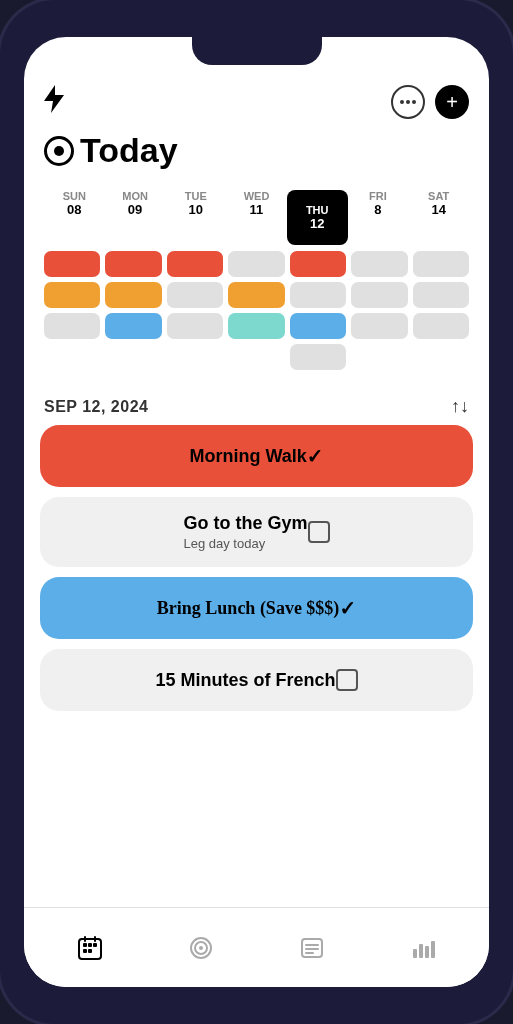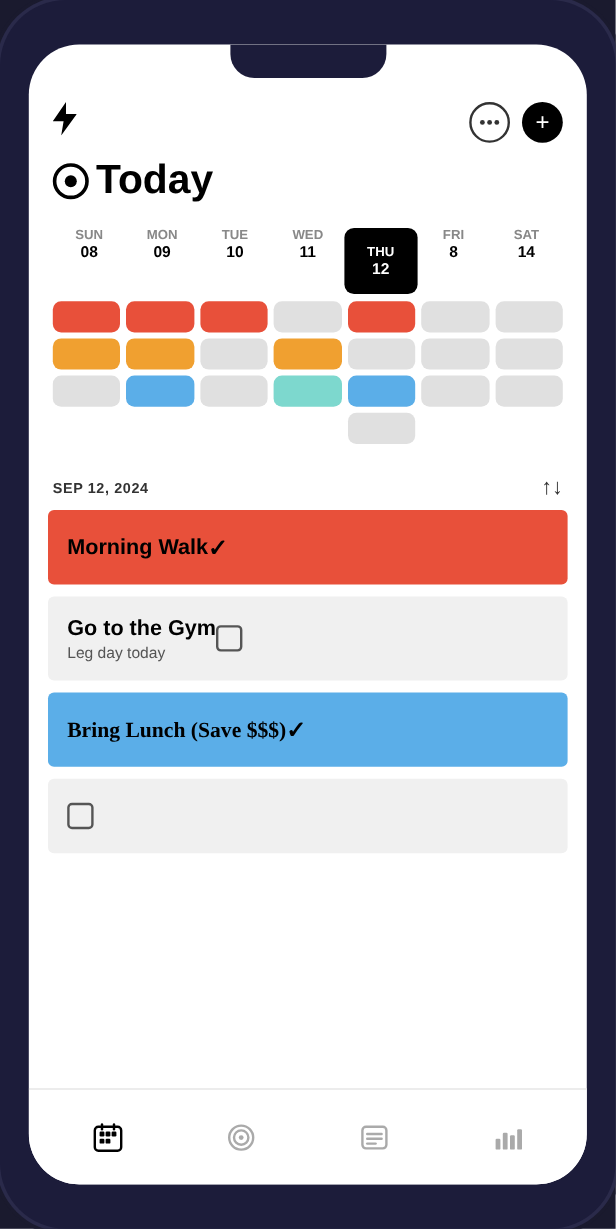--- a/index.html
+++ b/index.html
@@ -163,43 +163,43 @@
     .cal-cell.blue { background: #5baee8; }
     .cal-cell.teal { background: #7dd8ce; }
     .cal-cell.empty { background: transparent; }
     .date-section {
       padding: 16px 20px 8px;
       display: flex;
       justify-content: space-between;
       align-items: center;
     }
     .date-label {
-      font-size: 12px;
+      font-size: 16px;
       font-weight: 700;
       color: #333;
       letter-spacing: 0.5px;
     }
     .sort-icon {
       font-size: 18px;
       color: #333;
       cursor: pointer;
     }
     .habits-list {
       flex: 1;
       padding: 0 16px;
       display: flex;
       flex-direction: column;
       gap: 10px;
       overflow-y: auto;
     }
     .habit-item {
       display: flex;
       align-items: center;
-      justify-content: flex-start;
-      border-radius: 5px;
+      justify-content: center;
+      border-radius: 19px;
       padding: 16px 16px;
       min-height: 62px;
     }
     .habit-item.completed-red {
       background: #e8503a;
     }
     .habit-item.uncompleted {
       background: #f0f0f0;
     }
     .habit-item.completed-blue {
@@ -403,20 +403,23 @@
         </div>
 
         <div class="habit-item completed-blue">
           <div class="habit-left">
             <span class="habit-title">Bring Lunch (Save $$$)</span>
           </div>
           <span class="check-icon">✓</span>
         </div>
 
         <div class="habit-item uncompleted">
+          <div class="habit-left">
+            <span class="habit-title">15 Minutes of French</span>
+          </div>
           <div class="checkbox"></div>
         </div>
 
       </div>
 
       <div class="bottom-nav">
         <div class="nav-item">
           <svg width="26" height="26" viewBox="0 0 26 26" fill="none">
             <rect x="2" y="4" width="22" height="20" rx="3" stroke="#000" stroke-width="2" fill="none"></rect>
             <rect x="6" y="8" width="4" height="4" rx="1" fill="#000"></rect>

